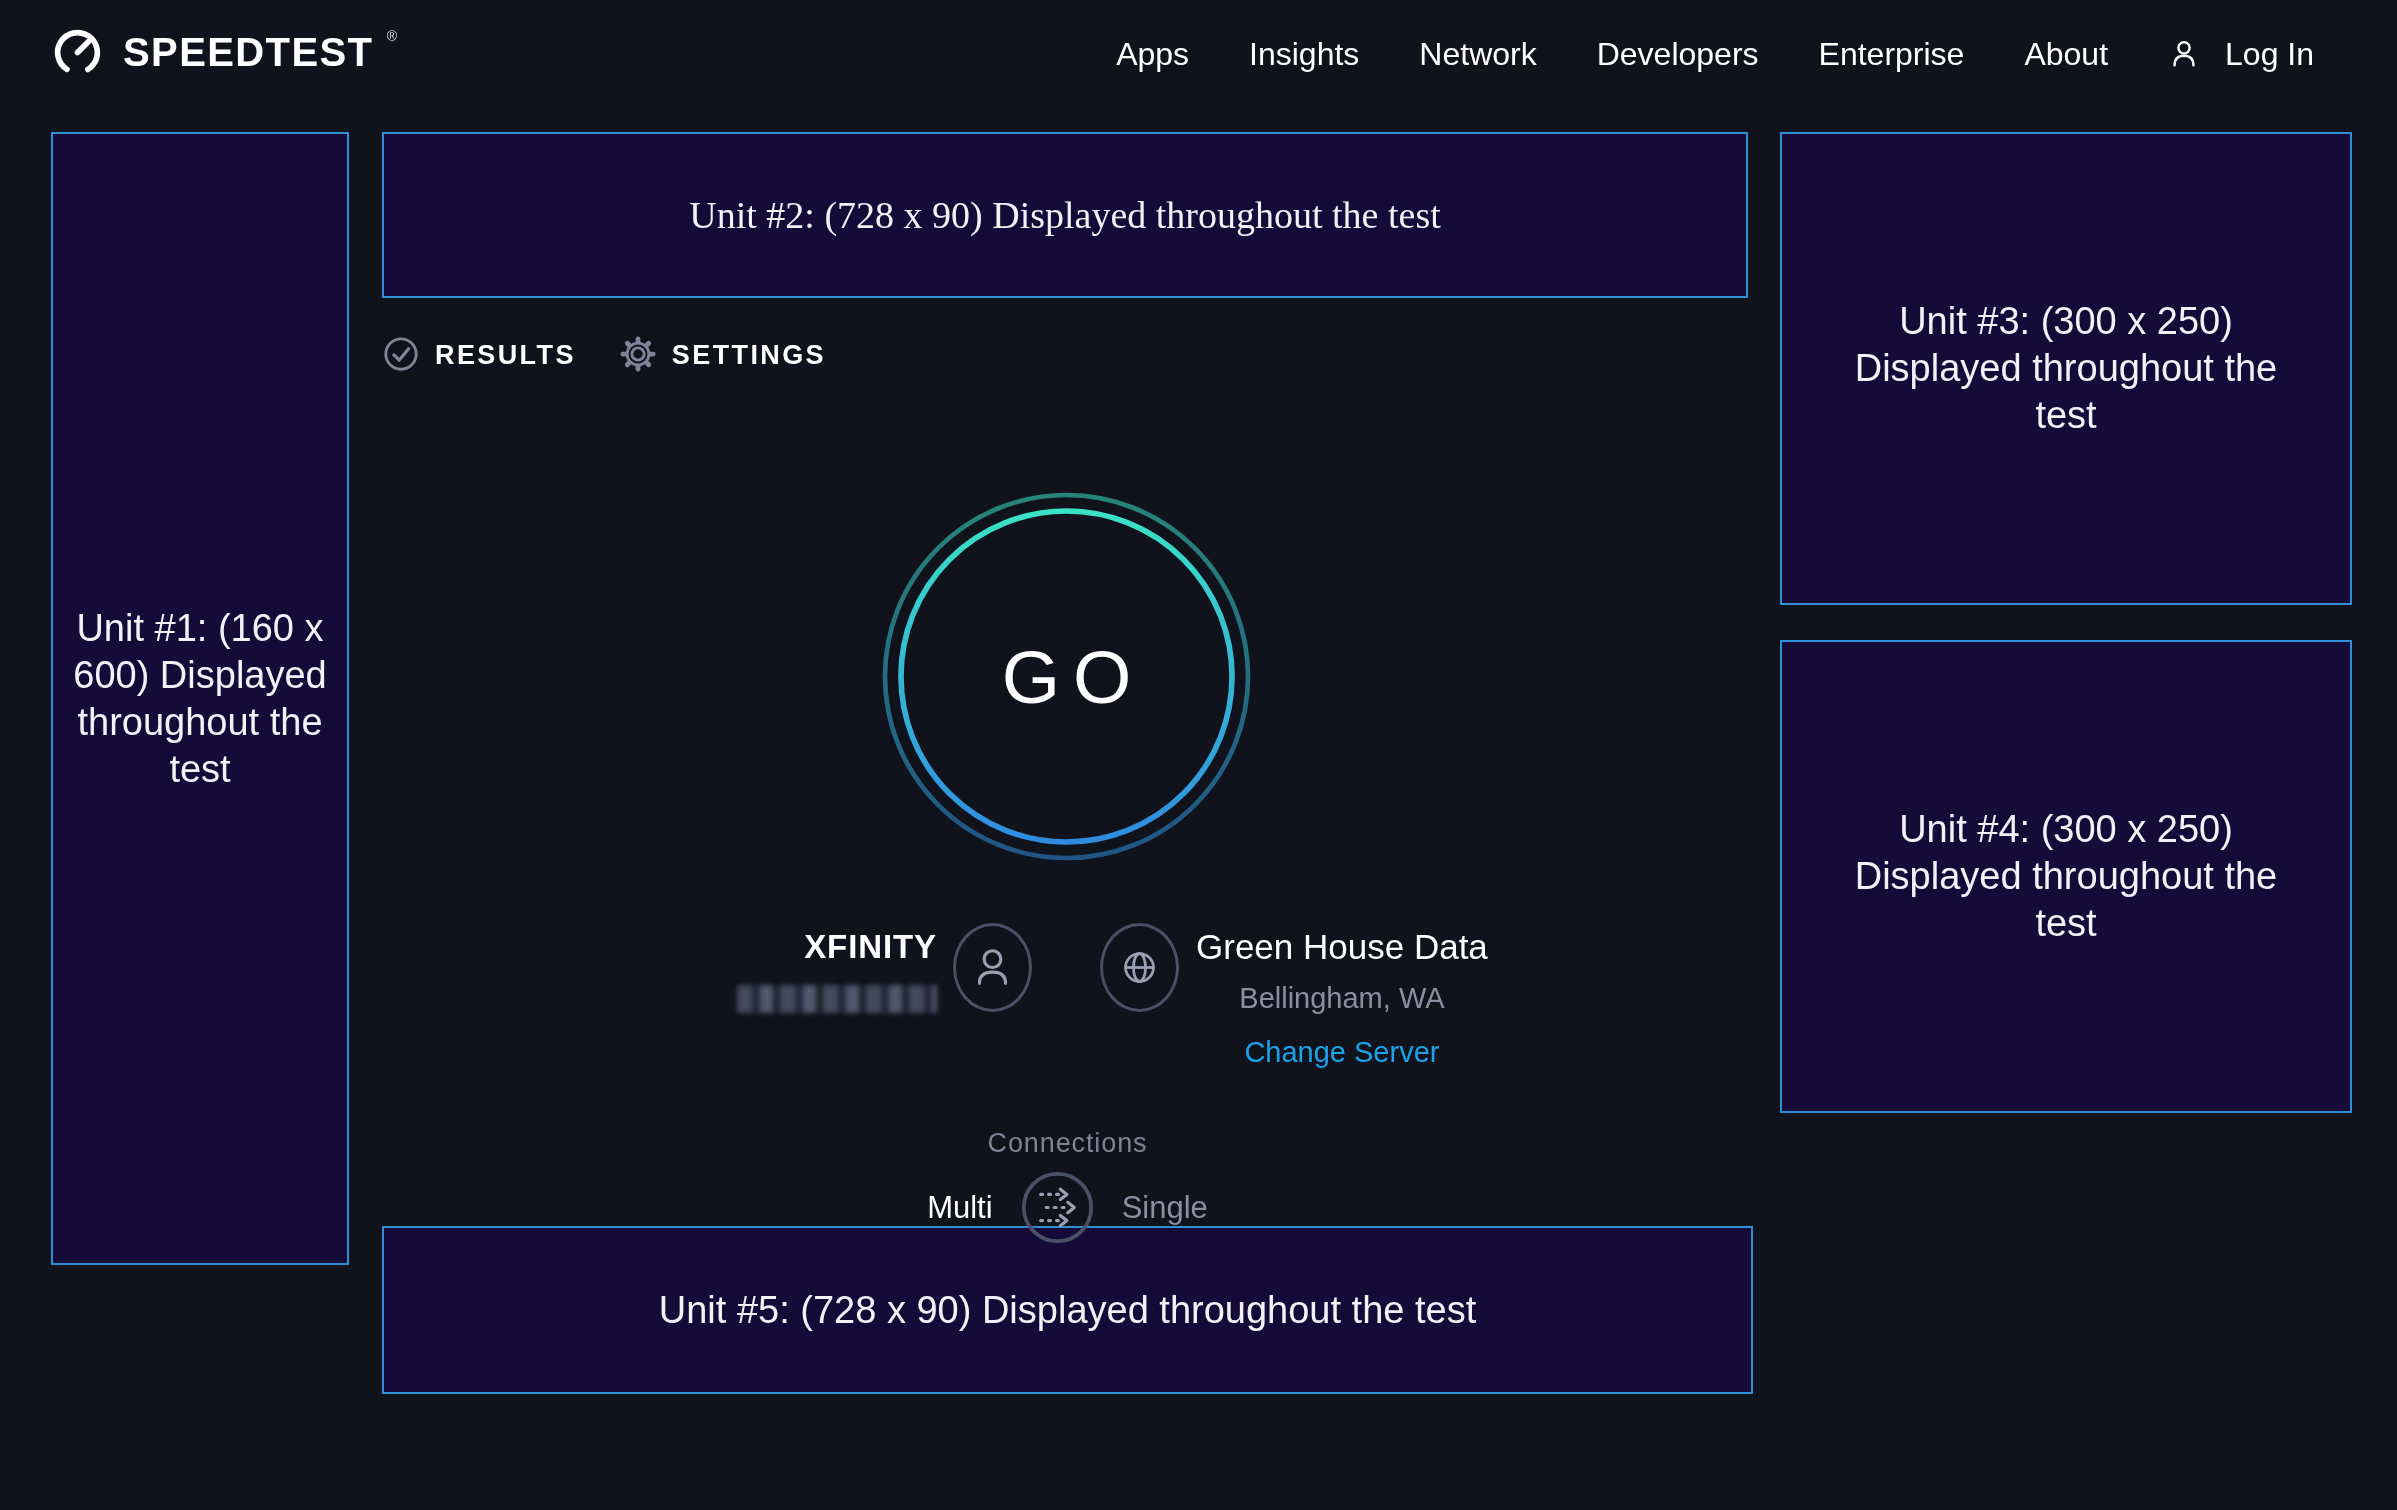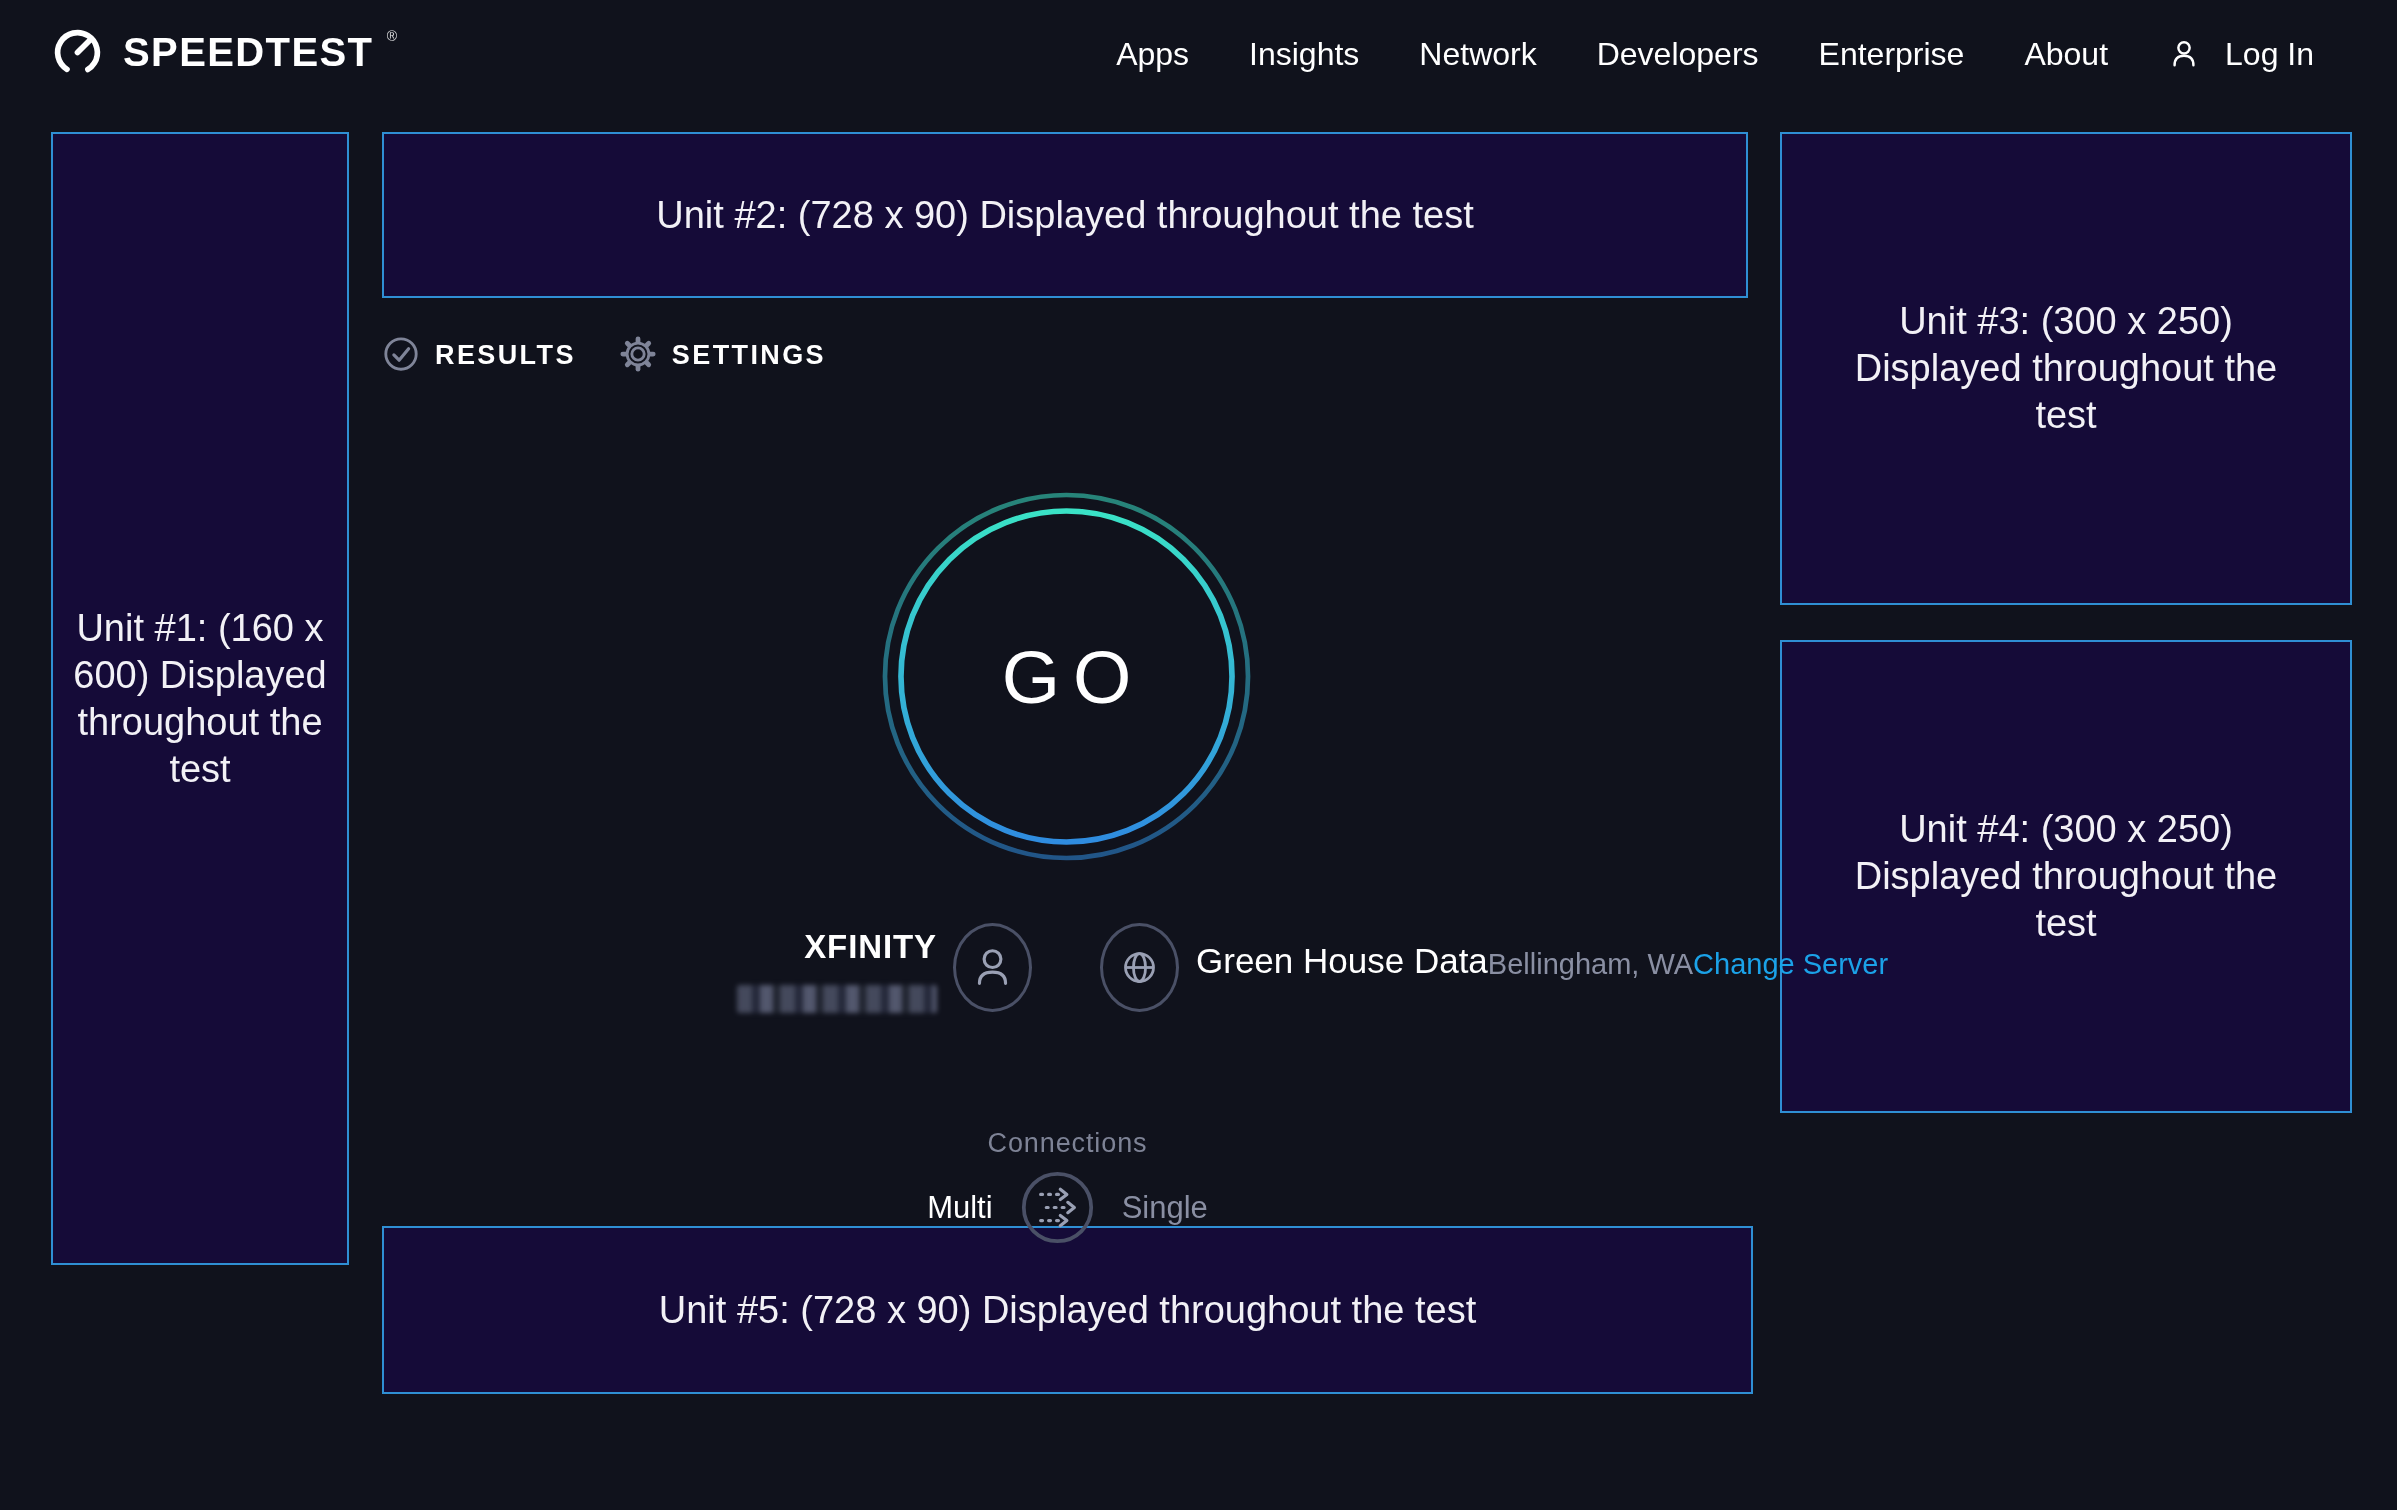--- a/index.html
+++ b/index.html
@@ -24,21 +24,21 @@
   .login{display:flex;align-items:center;gap:25px;cursor:pointer;}
   .login-label{color:#fff;font-size:32px;}
 
   
   .ad{position:absolute;background:var(--ad-bg);border:2.8px solid var(--ad-border);
       display:flex;align-items:center;justify-content:center;text-align:center;
       color:#f2f1f6;font-size:38px;line-height:47px;cursor:pointer;}
   .ad-inner{pointer-events:none;}
   .ad-1{left:51px;top:132px;width:298px;height:1133px;}
   .ad-1 .ad-inner{max-width:266px;}
-  .ad-2{left:382px;top:132px;width:1366px;height:166px;}
+  .ad-2{left:382px;top:132px;width:1366px;height:166px;font-family:Liberation Serif, serif;}
   .ad-3{left:1780px;top:132px;width:572px;height:473px;}
   .ad-3 .ad-inner,.ad-4 .ad-inner{max-width:490px;}
   .ad-4{left:1780px;top:640px;width:572px;height:473px;}
   .ad-5{left:382px;top:1226px;width:1371px;height:168px;}
 
   
   .tabs{position:absolute;left:382px;top:335px;width:1371px;display:flex;justify-content:flex-start;
         align-items:center;gap:43px;}
   .tab{display:flex;align-items:center;gap:15px;cursor:pointer;}
   .tab-label{color:#fff;font-size:27px;font-weight:700;letter-spacing:2.4px;}
@@ -52,21 +52,21 @@
   
   .isp-block{position:absolute;right:1460px;top:928px;display:flex;flex-direction:column;align-items:flex-end;}
   .isp-name{color:#fff;font-size:33px;font-weight:700;letter-spacing:0.9px;white-space:nowrap;}
   .ip-redacted{margin-top:19px;width:200px;height:28px;border-radius:2.8px;opacity:.9;
      background:repeating-linear-gradient(90deg,#4a4f63 0 15px,#262a3c 15px 22.6px,#5a5f76 22.6px 36px,#20242f 36px 43px);
      filter:blur(2.4px);}
   .badge{position:absolute;width:79px;height:89px;border:3.8px solid var(--badge-ring);border-radius:50%;
          display:flex;align-items:center;justify-content:center;}
   .badge-user{left:953px;top:923px;}
   .badge-globe{left:1100px;top:923px;}
-  .server-block{position:absolute;left:1196px;top:927px;display:flex;flex-direction:row;align-items:flex-end;}
+  .server-block{position:absolute;left:1196px;top:927px;display:flex;flex-direction:column;align-items:center;}
   .server-name{color:#fff;font-size:35px;font-weight:500;white-space:nowrap;}
   .server-loc{margin-top:15px;color:var(--text-gray);font-size:29px;white-space:nowrap;}
   .change-server{margin-top:21px;color:var(--link-blue);font-size:29px;font-weight:500;cursor:pointer;white-space:nowrap;}
 
   
   .connections-label{position:absolute;left:382px;top:1128px;width:1371px;text-align:center;
                      color:#7e8396;font-size:27px;letter-spacing:0.9px;}
   .conn-row{position:absolute;left:382px;top:1171px;width:1371px;display:flex;align-items:center;
             justify-content:center;gap:28px;}
   .conn-multi{color:#fff;font-size:31px;font-weight:500;cursor:pointer;}

